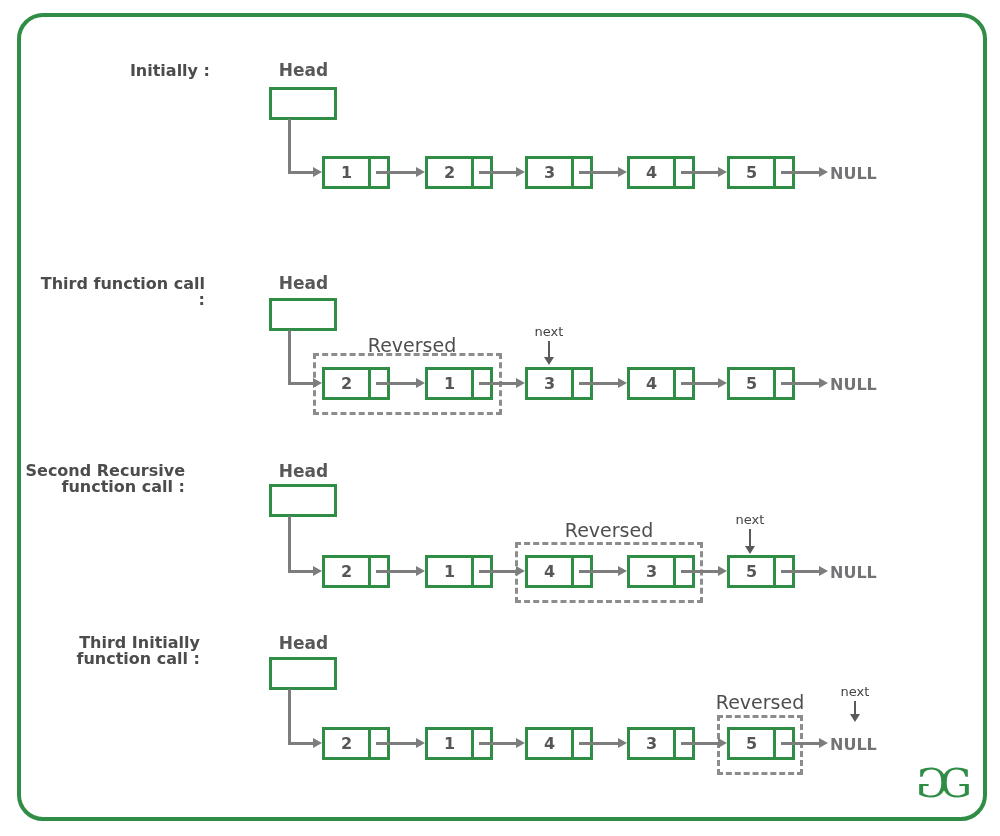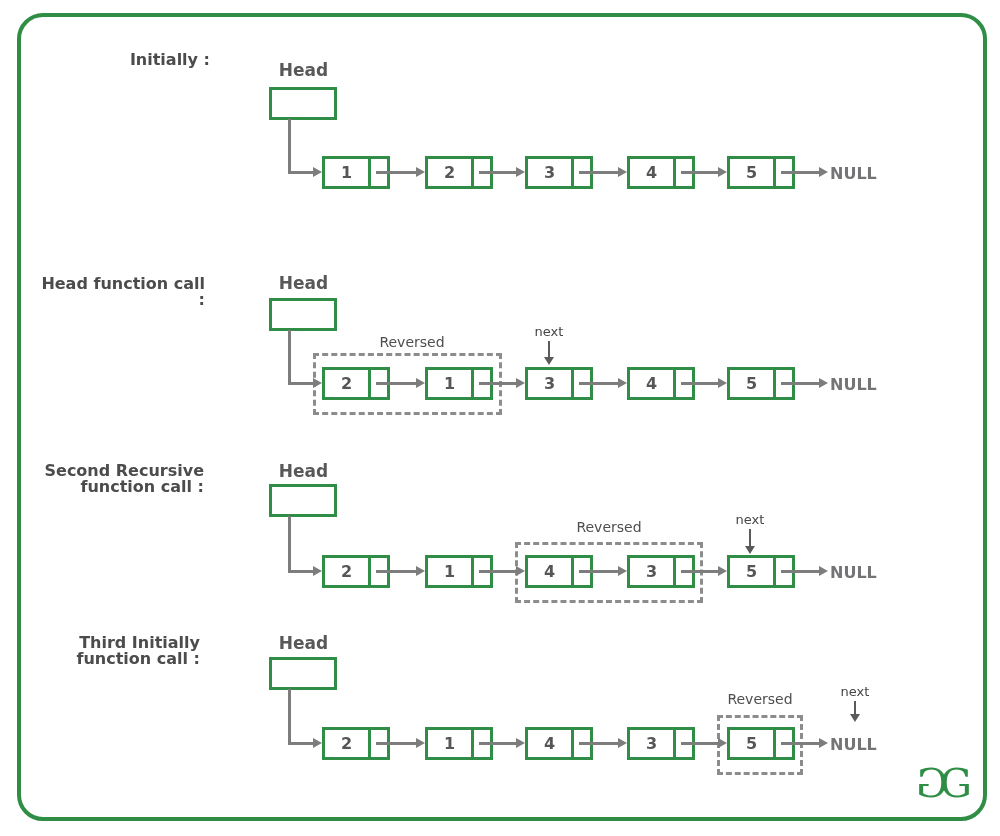--- a/index.html
+++ b/index.html
@@ -19,34 +19,34 @@
   .harrow::after{content:"";position:absolute;right:-9px;top:-4px;width:0;height:0;
                  border-left:9px solid #7d7d7d;border-top:5px solid transparent;
                  border-bottom:5px solid transparent;}
   .vline{width:3px;background:#7d7d7d;z-index:1;}
   .varrow{width:2px;background:#5a5a5a;z-index:3;}
   .varrow::after{content:"";position:absolute;bottom:-8px;left:-4px;width:0;height:0;
                  border-top:8px solid #5a5a5a;border-left:5px solid transparent;
                  border-right:5px solid transparent;}
   .null-label{font-weight:bold;font-size:16px;color:#747476;}
   .dashed-box{border:3px dashed #8c8c8c;z-index:1;}
-  .reversed-label{font-size:14px;color:#4e4e4e;text-align:center;}
+  .reversed-label{font-size:19px;color:#4e4e4e;text-align:center;}
   .next-label{font-size:13px;color:#454545;text-align:center;}
   .logo{font-family:"DejaVu Serif","Liberation Serif",serif;font-size:40px;line-height:40px;
         color:#2f8d46;text-align:right;}
   .logo .flip{display:inline-block;transform:scaleX(-1);margin-right:-8px;}
 </style>
 </head>
 <body>
 
 <div class="canvas">
   <div class="frame"></div>
 
   <div>
-    <div class="abs row-label" style="left:40px;top:52px;width:170px;">Initially :</div>
+    <div class="abs row-label" style="left:40px;top:63px;width:170px;">Initially :</div>
     <div class="abs head-label" style="left:269px;top:60px;width:69px;">Head</div>
     <div class="abs head-box" style="left:269px;top:87px;"></div>
     <div class="abs vline" style="left:288px;top:119px;height:55px;"></div>
     <div class="abs harrow" style="left:288px;top:171px;width:25px;"></div>
 
     <div class="abs node" style="left:322px;top:156px;">
       <span class="val">1</span>
       <span class="ptr"></span>
       </div>
     <div class="abs harrow" style="left:376px;top:171px;width:40px;"></div>
@@ -67,21 +67,21 @@
     <div class="abs harrow" style="left:681px;top:171px;width:37px;"></div>
     <div class="abs node" style="left:727px;top:156px;">
       <span class="val">5</span>
       <span class="ptr"></span>
       </div>
     <div class="abs harrow" style="left:781px;top:171px;width:38px;"></div>
     <div class="abs null-label" style="left:830px;top:164px;width:56px;">NULL</div>
   </div>
 
   <div>
-    <div class="abs row-label" style="left:40px;top:276px;width:165px;">Head function call :</div>
+    <div class="abs row-label" style="left:40px;top:276px;width:165px;">Third function call :</div>
     <div class="abs head-label" style="left:269px;top:273px;width:69px;">Head</div>
     <div class="abs head-box" style="left:269px;top:298px;"></div>
     <div class="abs vline" style="left:288px;top:330px;height:55px;"></div>
     <div class="abs harrow" style="left:288px;top:382px;width:25px;"></div>
 
     <div class="abs reversed-label" style="left:362px;top:334px;width:100px;">Reversed</div>
     <div class="abs dashed-box" style="left:313px;top:353px;width:183px;height:56px;"></div>
 
     <div class="abs next-label" style="left:527px;top:324px;width:44px;">next</div>
     <div class="abs varrow" style="left:548px;top:341px;height:16px;"></div>
@@ -108,21 +108,21 @@
     <div class="abs harrow" style="left:681px;top:382px;width:37px;"></div>
     <div class="abs node" style="left:727px;top:367px;">
       <span class="val">5</span>
       <span class="ptr"></span>
       </div>
     <div class="abs harrow" style="left:781px;top:382px;width:38px;"></div>
     <div class="abs null-label" style="left:830px;top:375px;width:56px;">NULL</div>
   </div>
 
   <div>
-    <div class="abs row-label" style="left:44px;top:463px;width:160px;">
+    <div class="abs row-label" style="left:25px;top:463px;width:160px;">
       <div>Second Recursive</div>
       <div>function call :</div>
     </div>
     <div class="abs head-label" style="left:269px;top:461px;width:69px;">Head</div>
     <div class="abs head-box" style="left:269px;top:484px;"></div>
     <div class="abs vline" style="left:288px;top:516px;height:57px;"></div>
     <div class="abs harrow" style="left:288px;top:570px;width:25px;"></div>
 
     <div class="abs reversed-label" style="left:559px;top:519px;width:100px;">Reversed</div>
     <div class="abs dashed-box" style="left:515px;top:542px;width:182px;height:55px;"></div>

